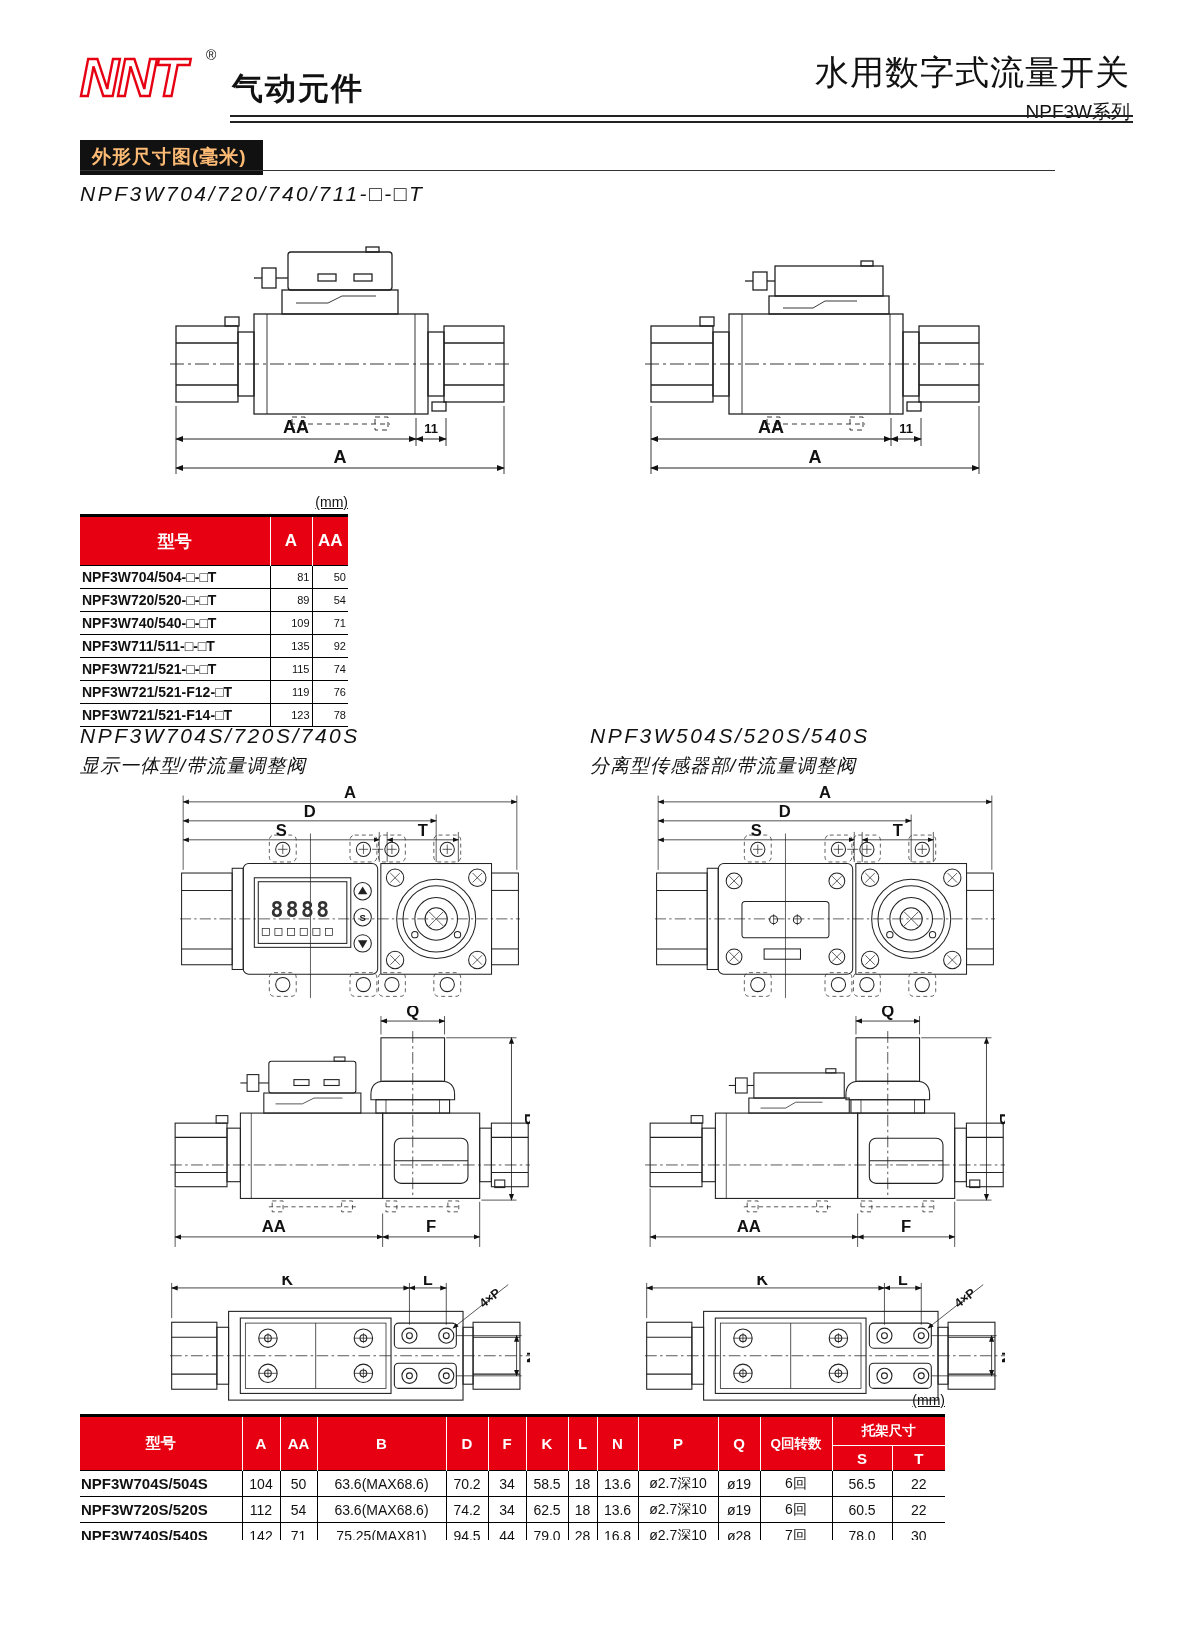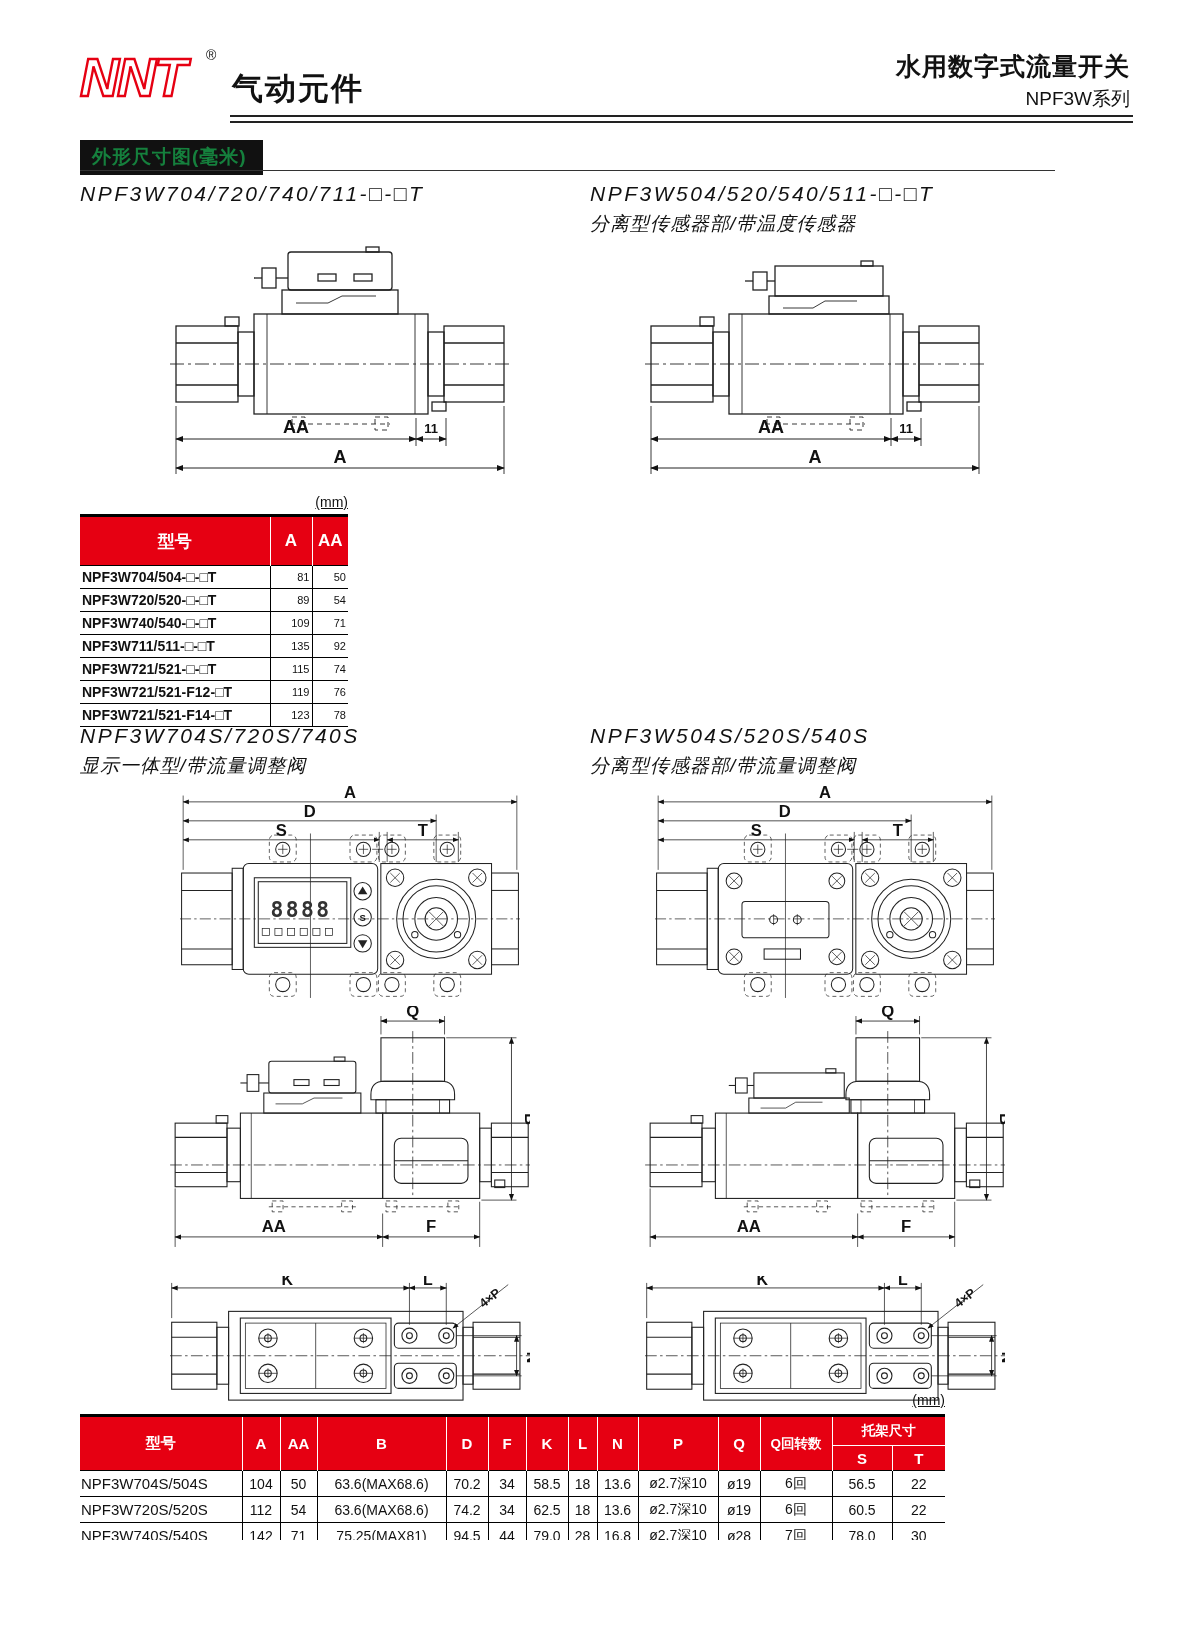--- a/index.html
+++ b/index.html
@@ -2,25 +2,25 @@
 <html><head>
 <meta charset="utf-8">
 <style>
   html,body{margin:0;padding:0;background:#fff;}
   .page{position:relative;width:1200px;height:1540px;background:#fff;overflow:hidden;
         font-family:"Liberation Sans",sans-serif;color:#111;}
   
   .logo{position:absolute;left:78px;top:44px;}
   .tagline{position:absolute;left:232px;top:68px;font-size:31px;font-weight:bold;letter-spacing:2px;}
   .hdr-right{position:absolute;right:70px;top:50px;text-align:right;}
-  .hdr-title{font-size:25px;font-weight:bold;letter-spacing:1px;}
+  .hdr-title{font-size:34px;font-weight:normal;letter-spacing:1px;}
   .hdr-series{font-size:19px;margin-top:3px;}
   .dbl-line{position:absolute;left:230px;top:115px;width:903px;height:4px;
             border-top:2px solid #222;border-bottom:2px solid #222;}
-  .badge{position:absolute;left:80px;top:140px;background:#111;color:#15803d;
+  .badge{position:absolute;left:80px;top:140px;background:#111;color:#fdba74;
          font-size:19px;font-weight:bold;padding:4px 16px 5px 12px;letter-spacing:1px;}
   .badge-line{position:absolute;left:80px;top:170px;width:975px;border-top:1.5px solid #333;}
   
   .sec{position:absolute;font-style:italic;}
   .sec .model{font-size:21px;letter-spacing:2.5px;}
   .sec .desc{font-size:19px;margin-top:5px;letter-spacing:1px;}
   
   .mm{position:absolute;font-size:14px;text-decoration:underline;}
   .mm1{left:80px;top:494px;width:268px;text-align:right;}
   .mm2{left:700px;top:1392px;width:245px;text-align:right;}
@@ -34,21 +34,21 @@
   .t1 td:first-child{font-weight:bold;font-size:14px;text-align:left;}
   .t1 thead{border-bottom:1.6px solid #000;}
   .t2{position:absolute;left:80px;top:1414px;width:865px;border-top:3.5px solid #000;}
   .t2 th{background:#e60012;color:#fff;font-weight:bold;border-left:1px solid #fff;font-size:15px;}
   .t2 thead tr:first-child th:first-child{border-left:none;}
   .t2 thead tr:first-child th{height:26px;}
   .t2 thead tr:last-child th{height:22px;border-top:1px solid #fff;}
   .t2 th.small{font-size:13.5px;}
   .t2 td{font-size:14px;height:25px;border-bottom:1.6px solid #000;text-align:center;padding:0 1px;}
   .t2 td + td{border-left:1.2px solid #000;}
-  .t2 td:first-child{font-weight:normal;font-size:15px;text-align:left;}
+  .t2 td:first-child{font-weight:bold;font-size:15px;text-align:left;}
   .t2 thead{border-bottom:1.6px solid #000;}
   
   .draw{position:absolute;}
   .draw line,.draw rect,.draw circle,.draw path,.draw polyline{stroke:#222;fill:none;stroke-width:1.3;}
   .draw .x{stroke-width:0.9;}
   .draw .dl{stroke-width:1;}
   .draw .cl{stroke-width:0.9;stroke-dasharray:14,4,3,4;}
   .draw .dash{stroke-width:0.9;stroke-dasharray:5,4;}
   .draw text{stroke:none;fill:#111;font-weight:bold;text-anchor:middle;font-family:"Liberation Sans",sans-serif;}
   .draw .seg{font-family:"DejaVu Sans Mono",monospace;letter-spacing:3px;fill:#333;}
@@ -77,24 +77,20 @@
   <div class="hdr-right">
     <div class="hdr-title">水用数字式流量开关</div>
     <div class="hdr-series">NPF3W系列</div>
   </div>
   <div class="dbl-line"></div>
   <div class="badge">外形尺寸图(毫米)</div>
   <div class="badge-line"></div>
 
   <div class="sec" style="left:80px;top:182px;">
     <div class="model">NPF3W704/720/740/711-□-□T</div>
-  </div>
-  <div class="sec" style="left:590px;top:182px;">
-    <div class="model">NPF3W504/520/540/511-□-□T</div>
-    <div class="desc">分离型传感器部/带温度传感器</div>
   </div>
 
   <svg class="draw" style="left:170px;top:246px;" width="340" height="232" viewBox="0 0 340 232">
     <g>
         <line class="cl" x1="0" y1="118" x2="340" y2="118"></line>
       </g>
     <g>
       <rect x="6" y="80" width="62" height="76"></rect>
       <line x1="6" y1="97" x2="68" y2="97"></line>
         <line x1="6" y1="139" x2="68" y2="139"></line>

